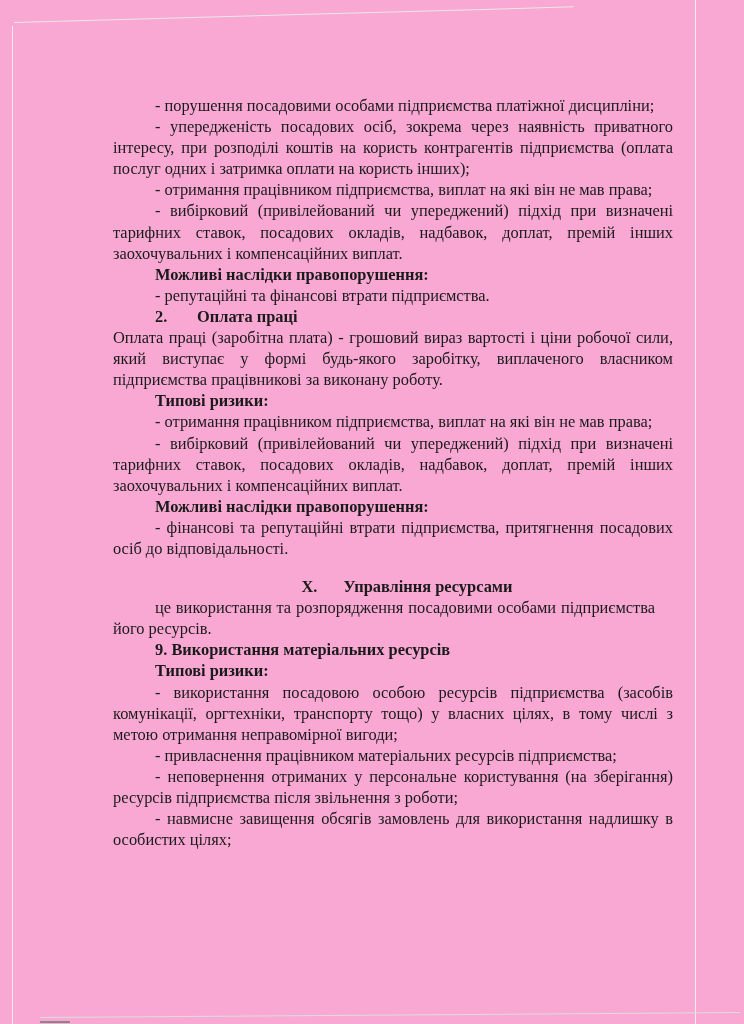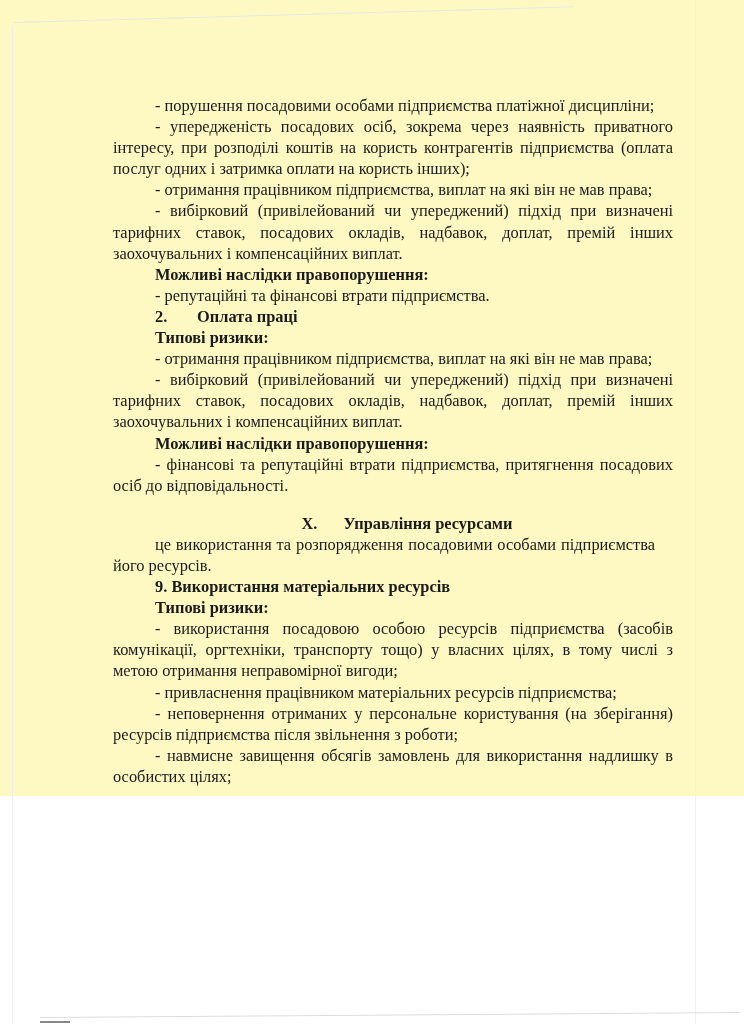--- a/index.html
+++ b/index.html
@@ -1,19 +1,19 @@
 <!DOCTYPE html>
 <html><head>
   <meta charset="utf-8">
   <style>
     html, body { margin: 0; padding: 0; background: #ffffff; }
     body { width: 744px; height: 1024px; position: relative; overflow: hidden; }
     .page {
-      position: absolute; left: 0; top: 0; width: 744px; height: 796px;
-      background: #fef9c3;
+      position: absolute; left: 0; top: 0; width: 744px; height: 1024px;
+      background: #f9a8d4;
     }
     .scan-edge-top {
       position: absolute; left: 14px; top: 22px; width: 560px; height: 1px;
       background: #e8e8e8; transform: rotate(-1.6deg); transform-origin: left top;
     }
     .scan-edge-left {
       position: absolute; left: 12px; top: 26px; width: 1px; height: 1000px; background: #eeeeee;
     }
     .scan-edge-right {
       position: absolute; left: 695px; top: 0; width: 1px; height: 1024px; background: #f0f0f0;
@@ -54,20 +54,21 @@
     <p class="ind">- порушення посадовими особами підприємства платіжної дисципліни;</p>
     <p class="ind">- упередженість посадових осіб, зокрема через наявність приватного інтересу, при розподілі коштів на користь контрагентів підприємства (оплата послуг одних і затримка оплати на користь інших);</p>
     <p class="ind">- отримання працівником підприємства, виплат на які він не мав права;</p>
     <p class="ind">- вибірковий (привілейований чи упереджений) підхід при визначені тарифних ставок, посадових окладів, надбавок, доплат, премій інших заохочувальних і компенсаційних виплат.</p>
     <p class="h">Можливі наслідки правопорушення:</p>
     <p class="ind">- репутаційні та фінансові втрати підприємства.</p>
 
     <p class="h">
       <span class="h2num">2.</span><span>Оплата праці</span>
     </p>
+    <p>Оплата праці (заробітна плата) - грошовий вираз вартості і ціни робочої сили, який виступає у формі будь-якого заробітку, виплаченого власником підприємства працівникові за виконану роботу.</p>
     <p class="h">Типові ризики:</p>
     <p class="ind">- отримання працівником підприємства, виплат на які він не мав права;</p>
     <p class="ind">- вибірковий (привілейований чи упереджений) підхід при визначені тарифних ставок, посадових окладів, надбавок, доплат, премій інших заохочувальних і компенсаційних виплат.</p>
     <p class="h">Можливі наслідки правопорушення:</p>
     <p class="ind">- фінансові та репутаційні втрати підприємства, притягнення посадових осіб до відповідальності.</p>
 
     <p class="sec-title">
       <span class="num">X.</span><span>Управління ресурсами</span>
     </p>
     <p class="ind sub-right">це використання та розпорядження посадовими особами підприємства його ресурсів.</p>

